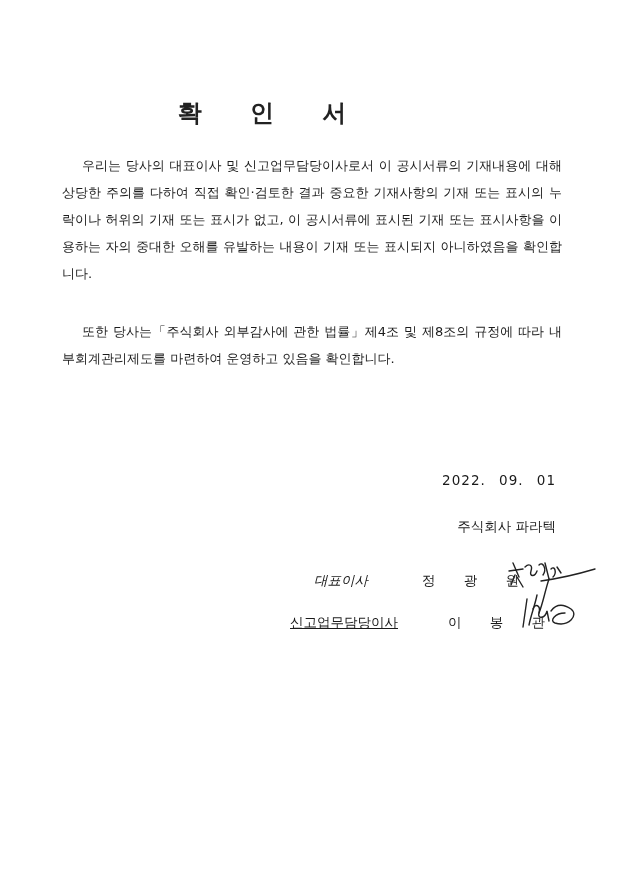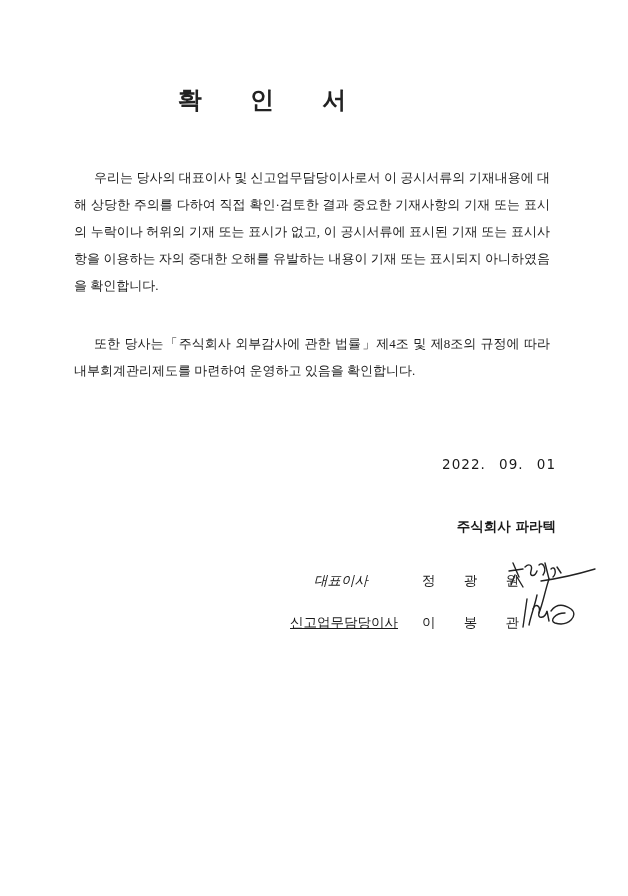--- a/index.html
+++ b/index.html
@@ -1,26 +1,26 @@
 <!DOCTYPE html>
 <html><head>
   <meta charset="utf-8">
   <style>
     html, body { margin:0; padding:0; background:#ffffff; }
     body { width:628px; height:896px; position:relative; overflow:hidden;
            font-family:"DejaVu Sans", "Liberation Sans", sans-serif; color:#1a1a1a; }
-    .title { position:absolute; top:84px; left:0; width:524px; text-align:center;
+    .title { position:absolute; top:97px; left:0; width:524px; text-align:center;
              font-size:24px; font-weight:bold; letter-spacing:20px; padding-left:20px; box-sizing:border-box; color:#222; }
     .para { position:absolute; left:62px; width:500px; font-size:13px; line-height:27px;
             text-align:justify; color:#1c1c1c; }
-    .para p { margin:12px; text-indent:20px;font-family:Liberation Serif, serif; }
+    .para p { margin:0; text-indent:20px; }
     .p1 { top:152px; }
     .p2 { top:318px; }
-    .date { position:absolute; top:456px; right:72px; font-size:13.5px; letter-spacing:1px; word-spacing:8px; }
-    .company { position:absolute; top:518px; right:72px; font-size:13.5px;font-weight:bold; }
+    .date { position:absolute; top:472px; right:72px; font-size:13.5px; letter-spacing:1px; word-spacing:8px; }
+    .company { position:absolute; top:518px; right:72px; font-size:13.5px; }
     .sig-row { position:absolute; font-size:13.5px; }
     .role { position:absolute; right:0; white-space:nowrap; }
     .name { position:absolute; letter-spacing:12px; white-space:nowrap; }
     .r1 { top:572px; }
     .r2 { top:614px; }
     .signature { position:absolute; left:505px; top:555px; width:95px; height:85px; }
   </style>
 </head>
 <body>
 
@@ -37,21 +37,21 @@
 
   <div class="date">2022. 09. 01</div>
   <div class="company">주식회사 파라텍</div>
 
   <div class="sig-row r1" style="left:0;width:628px;">
     <span class="role" style="right:260px;font-style:italic;">대표이사</span>
     <span class="name" style="left:422px;">정 광 원</span>
   </div>
   <div class="sig-row r2" style="left:0;width:628px;">
     <span class="role" style="right:230px;text-decoration:underline;">신고업무담당이사</span>
-    <span class="name" style="left:422px;">이 봉 관</span>
+    <span class="name" style="left:448px;">이 봉 관</span>
   </div>
 
   <svg class="signature" viewBox="0 0 95 85">
     <g fill="none" stroke="#222" stroke-width="1.4" stroke-linecap="round">
       <path d="M8 8 L14 22 M4 16 L18 14 M10 20 L6 30 M12 22 L18 32"></path>
       <path d="M20 12 C24 8 28 10 26 16 C24 22 30 22 32 16"></path>
       <path d="M34 10 C38 6 42 14 38 20 M40 8 L44 24"></path>
       <path d="M46 14 C50 10 52 18 48 22 M52 12 L56 18"></path>
       <path d="M36 26 C50 24 70 20 90 14"></path>
       <path d="M44 24 C40 36 38 48 34 58 M32 40 C30 50 26 60 24 70"></path>

